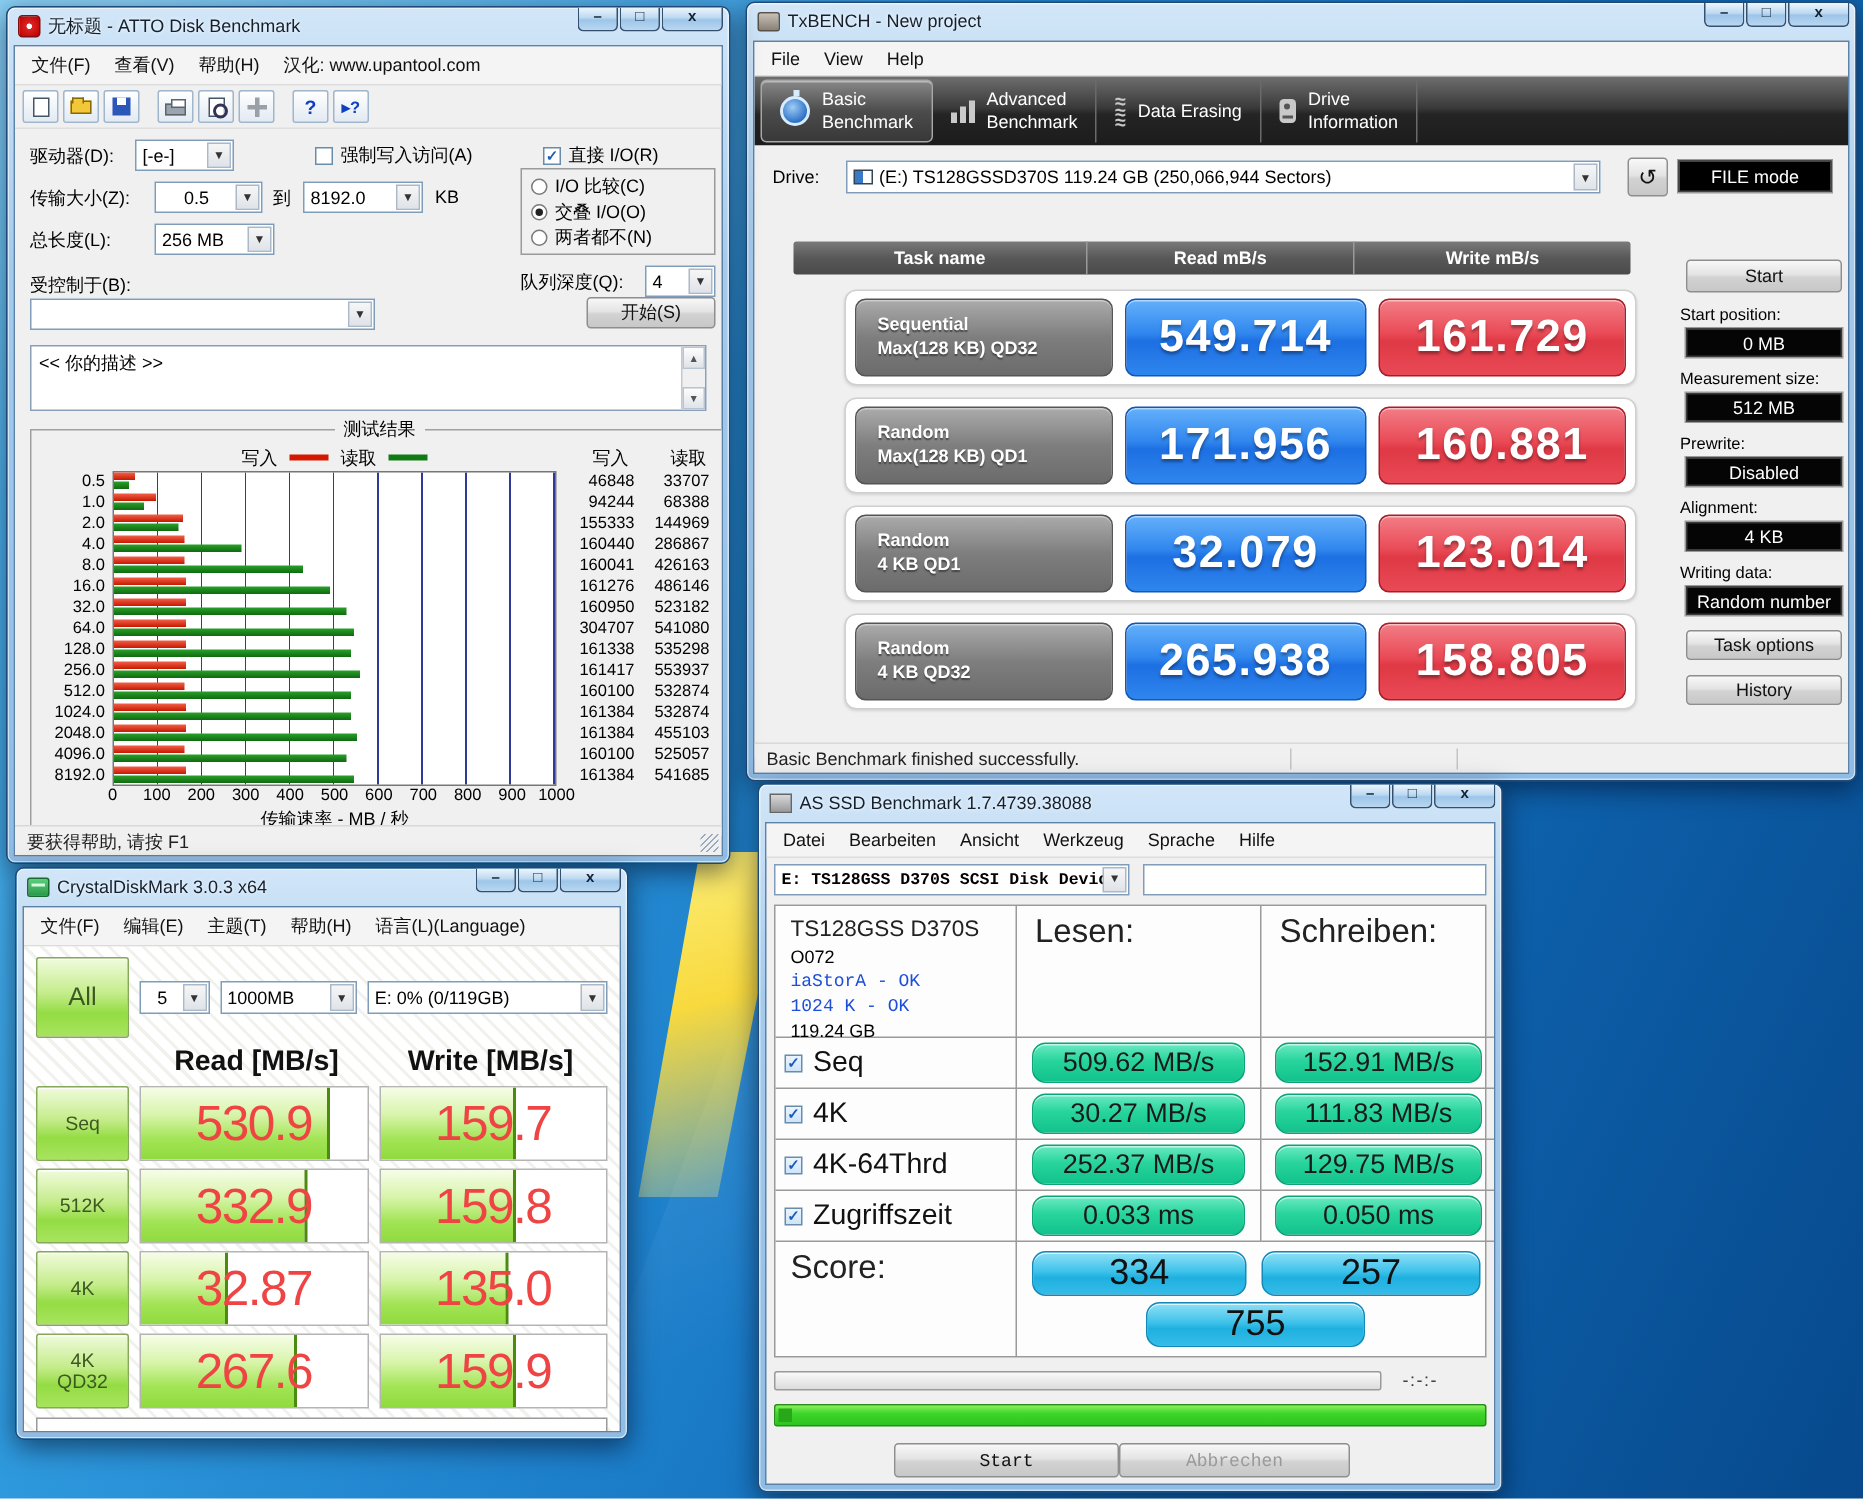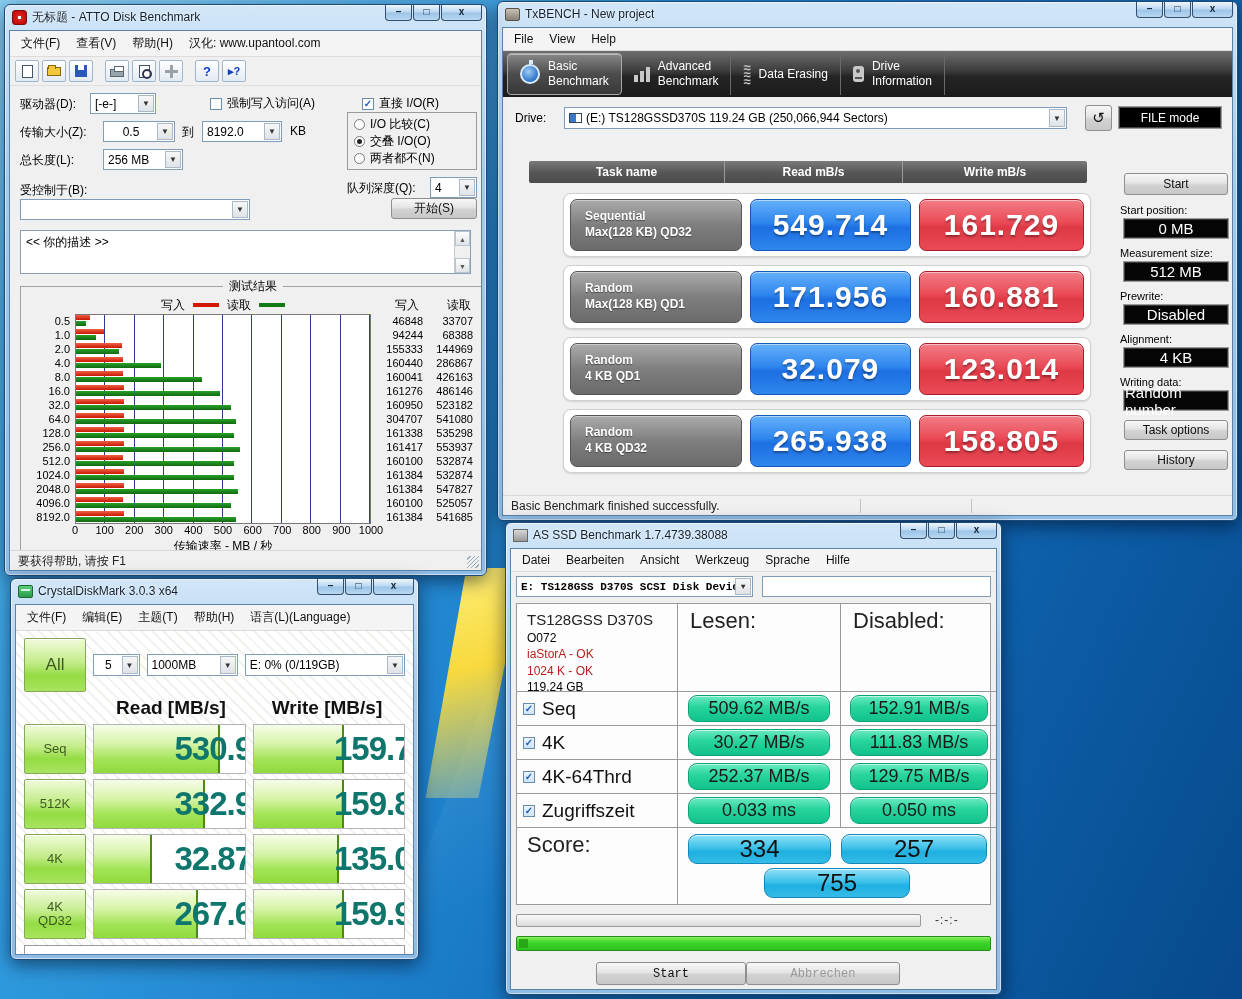--- a/index.html
+++ b/index.html
@@ -135,21 +135,21 @@
     border:1px solid #555; color:#fff; font-size:12px; font-weight:bold; padding:9px 0 0 14px; line-height:1.3;
     text-shadow:0 1px 1px #444; box-shadow:inset 0 1px 0 #ccc; }
   .tx-val { width:178px; height:52px; border-radius:7px; color:#fff; font-size:30px; font-weight:bold;
     display:flex; align-items:center; justify-content:center; letter-spacing:1px;
     text-shadow:0 2px 2px rgba(0,0,0,.35); box-shadow:inset 0 1px 0 rgba(255,255,255,.5); }
   .tx-val.read { background:linear-gradient(#64b0fa,#2f86ee 45%,#1d6fe2 55%,#2f86ee); border:1px solid #1457b4; }
   .tx-val.write { background:linear-gradient(#f27d86,#e94a56 45%,#de3945 55%,#e94a56); border:1px solid #a81d29; width:182px; }
   .tx-side { position:absolute; left:612px; top:76px; width:122px; display:flex; flex-direction:column; align-items:center; }
   .tx-side .btn { width:104px; height:22px; }
   .tx-sl { width:112px; font-size:11px; color:#000; margin-top:9px; }
-  .tx-sv { width:104px; height:19px; background:#050505; color:#fff; font-size:15px; display:flex; align-items:center;
+  .tx-sv { width:104px; height:19px; background:#050505; color:#fff; font-size:12px; display:flex; align-items:center;
     justify-content:center; border:1px solid #3a3a3a; box-shadow:0 0 0 1px #9a9a9a; margin-top:3px; }
   .tx-side .btn.small { height:20px; margin-top:10px; }
   .tx-status { display:flex; align-items:center; }
   .tx-status i { display:block; width:1px; height:14px; background:#c4c4c4; margin-left:140px; }
 
   
   #win-cdm { left:10px; top:578px; width:409px; height:382px; z-index:6; }
   .cdm-icon { width:15px; height:13px; border-radius:2px; background:linear-gradient(#5ad07a,#2a9a4a); border:1px solid #1a6a30; position:relative; }
   .cdm-icon::before { content:""; position:absolute; left:2px; top:3px; right:2px; height:2px; background:#d8f5e0; }
   .cdm-body { padding:7px 8px; background:repeating-linear-gradient(45deg,#ffffff 0 6px,#f1f1ee 6px 8px); height:100%; }
@@ -160,36 +160,36 @@
   .cdm-all { height:54px; font-size:17px; }
   .cdm-combos { grid-column:2 / 4; display:flex; gap:7px; align-items:center; }
   .cdm-combos .combo { height:22px; }
   .cdm-heads { grid-column:2 / 4; display:flex; }
   .cdm-heads span { flex:1; text-align:center; font-size:19px; font-weight:bold; color:#111; }
   .cdm-lbl { height:50px; font-size:13px; }
   .cdm-cell { position:relative; height:50px; background:#fff; border:1px solid #b4b4b4; overflow:hidden; }
   .cdm-fill { position:absolute; left:0; top:0; bottom:0;
     background:linear-gradient(#f6fde8,#d8f4aa 38%,#a2e455 72%,#90da3e); border-right:2px solid #4c8a10; }
   .cdm-num { position:relative; width:100%; height:100%; display:flex; align-items:center; justify-content:center;
-    font-size:33px; font-weight:bold; color:#0f766e; letter-spacing:-1px;margin-left:44px; }
+    font-size:33px; font-weight:normal; color:#ef4444; letter-spacing:-1px; }
   .cdm-comment { grid-column:1 / 4; height:36px; background:#fff; border:1px solid #9a9a9a; }
 
   
   #win-as { left:505px; top:522px; width:497px; height:473px; z-index:7; }
   .as-icon { width:15px; height:13px; background:linear-gradient(#d8d8d8,#9a9a9a); border:1px solid #666; }
   .as-body { padding:2px 5px; font-size:12px; }
   .as-comborow { display:flex; gap:9px; margin:2px 0 6px 0; }
   .as-combo { width:240px; font-family:"Liberation Mono", monospace; font-size:11px; font-weight:bold; }
   .as-free { width:232px; height:21px; background:#fff; border:1px solid #7f9db9; }
   .as-grid { border:1px solid #9a9a9a; display:grid; grid-template-columns:161px 163px 156px; background:#fdfdfd; }
   .as-c { border-right:1px solid #9a9a9a; border-bottom:1px solid #9a9a9a; display:flex; align-items:center; }
   .as-c:nth-child(3n) { border-right:none; }
   .as-info { flex-direction:column; align-items:flex-start; padding:6px 0 0 10px; height:88px; line-height:1.35; }
   .as-info .big { font-size:15px; color:#222; }
-  .as-info .ok { color:#b91c1c; }
+  .as-info .ok { color:#1d4ed8;font-family:Liberation Mono, monospace; }
   .as-head { font-size:22px; color:#222; padding-left:12px; height:88px; align-items:flex-start; padding-top:4px; }
   .as-lblc { height:34px; padding-left:6px; gap:7px; font-size:19px; color:#111; }
   .as-valc { height:34px; justify-content:center; }
   .teal { width:88%; height:27px; border-radius:9px; border:1px solid #0da377; color:#1a1a1a; font-size:18px;
     background:linear-gradient(#6aeac2,#27d49c 45%,#12c28c); display:flex; align-items:center; justify-content:center;
     box-shadow:inset 0 1px 0 rgba(255,255,255,.6); }
   .as-scorelbl { height:76px; font-size:22px; color:#222; padding-left:10px; align-items:flex-start; padding-top:4px; border-bottom:none; }
   .as-scorearea { grid-column:2 / 4; border-bottom:none; position:relative; height:76px; display:block; }
   .bluebtn { position:absolute; height:30px; border-radius:9px; border:1px solid #1488b8; color:#111; font-size:24px;
     background:linear-gradient(#8fe0f6,#3fc2ea 45%,#1fb0e0 60%,#35bce8); display:flex; align-items:center; justify-content:center;
@@ -442,21 +442,21 @@
               <span class="a-val">161384</span>
               <span class="a-val">532874</span>
             </div>
             <div class="a-row">
               <span class="a-lab">2048.0</span>
               <div class="a-cell">
                 <div class="a-bar w" style="width: 16.1384%;"></div>
                 <div class="a-bar r" style="width: 54.7827%;"></div>
               </div>
               <span class="a-val">161384</span>
-              <span class="a-val">547827</span>
+              <span class="a-val">455103</span>
             </div>
             <div class="a-row">
               <span class="a-lab">4096.0</span>
               <div class="a-cell">
                 <div class="a-bar w" style="width: 16.01%;"></div>
                 <div class="a-bar r" style="width: 52.5057%;"></div>
               </div>
               <span class="a-val">160100</span>
               <span class="a-val">525057</span>
             </div>
@@ -740,21 +740,21 @@
       </div>
       <div class="as-grid" id="as-grid">
         <div class="as-c as-info" id="as-info">
             <div class="big">TS128GSS D370S</div>
             <div>O072</div>
             <div class="ok">iaStorA - OK</div>
             <div class="ok">1024 K - OK</div>
             <div>119.24 GB</div>
           </div>
         <div class="as-c as-head">Lesen:</div>
-        <div class="as-c as-head">Disabled:</div>
+        <div class="as-c as-head">Schreiben:</div>
       <div class="as-c as-lblc">
             <span class="chk" style="background: linear-gradient(rgb(234, 244, 255), rgb(207, 228, 248));">✓</span>
             <span>Seq</span>
           </div>
           <div class="as-c as-valc">
             <div class="teal">509.62 MB/s</div>
           </div>
           <div class="as-c as-valc">
             <div class="teal">152.91 MB/s</div>
           </div>

